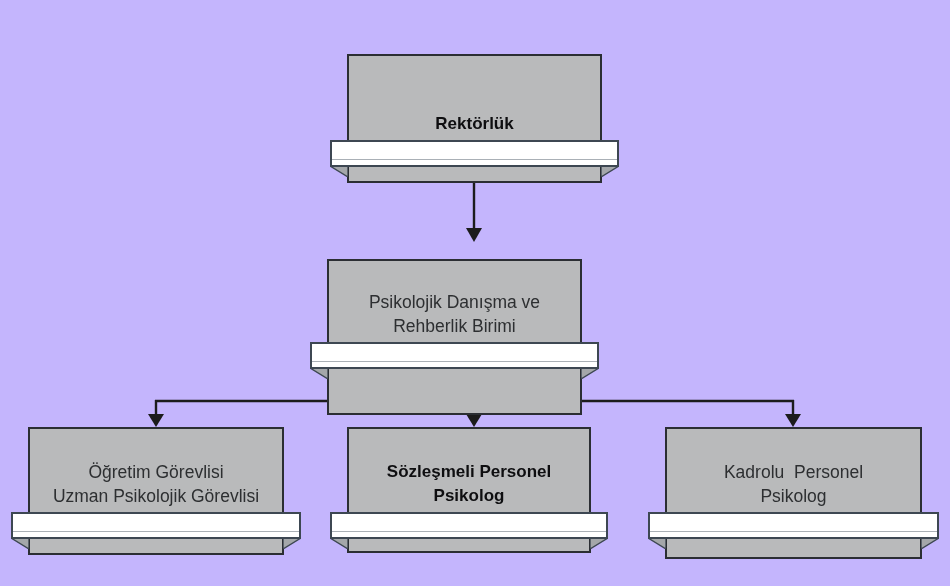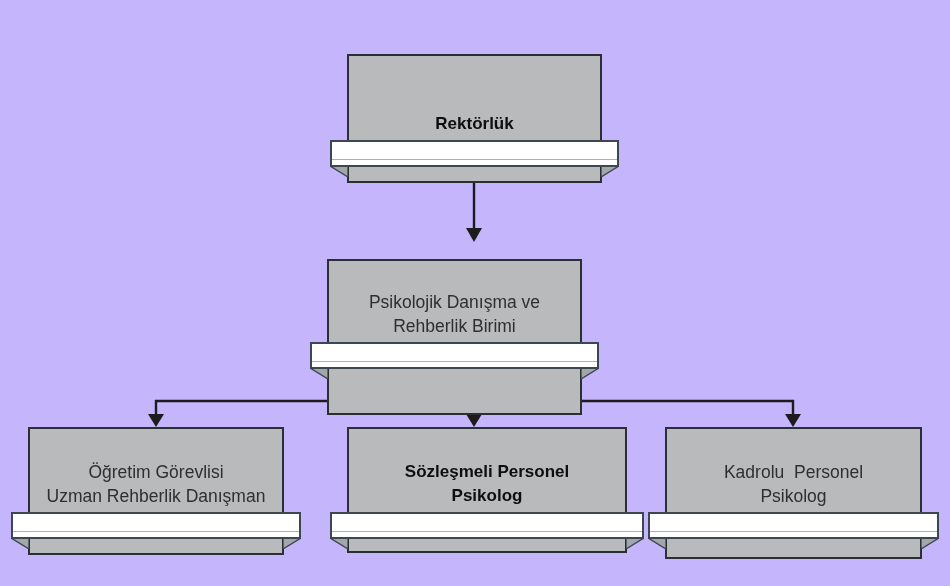--- a/index.html
+++ b/index.html
@@ -82,21 +82,21 @@
     height: 11px;
     z-index: 3;
   }
   .node .fold.left  { left: -17px; }
   .node .fold.right { right: -17px; }
 
   
   #node-rektorluk           { left: 347px; top:  54px; width: 255px; height: 129px; --banner-top: 86px; }
   #node-pdr-birimi          { left: 327px; top: 243px; width: 255px; height: 156px; margin-top: 16px; --banner-top: 83px; }
   #node-ogretim-gorevlisi   { left:  28px; top: 427px; width: 256px; height: 128px; --banner-top: 85px; }
-  #node-sozlesmeli-personel { left: 347px; top: 427px; width: 244px; height: 126px; padding-left: 36px; --banner-top: 85px; }
+  #node-sozlesmeli-personel { left: 347px; top: 427px; width: 244px; height: 126px; --banner-top: 85px; }
   #node-kadrolu-personel    { left: 665px; top: 427px; width: 257px; height: 132px; --banner-top: 85px; }
 </style>
 </head>
 <body>
 
 <div id="canvas">
 
   <svg id="connector-layer" viewBox="0 0 950 586" xmlns="http://www.w3.org/2000/svg">
 
     <line x1="474" y1="183" x2="474" y2="229" stroke="#1c1c1c" stroke-width="2.4"></line>
@@ -146,21 +146,21 @@
     </svg>
     <div class="banner">
       <div class="banner-divider"></div>
     </div>
   </div>
 
   <div class="node" id="node-ogretim-gorevlisi">
     <div class="body"></div>
     <div class="label-zone">
       <div class="label">Öğretim Görevlisi
-Uzman Rehberlik Danışman</div>
+Uzman Psikolojik Görevlisi</div>
     </div>
     <svg class="fold left" viewBox="0 0 18 11">
       <polygon points="0,0 18,0 18,11" fill="#a4a7aa" stroke="#3d4752" stroke-width="1.4"></polygon>
     </svg>
     <svg class="fold right" viewBox="0 0 18 11">
       <polygon points="0,0 18,0 0,11" fill="#a4a7aa" stroke="#3d4752" stroke-width="1.4"></polygon>
     </svg>
     <div class="banner">
       <div class="banner-divider"></div>
     </div>

